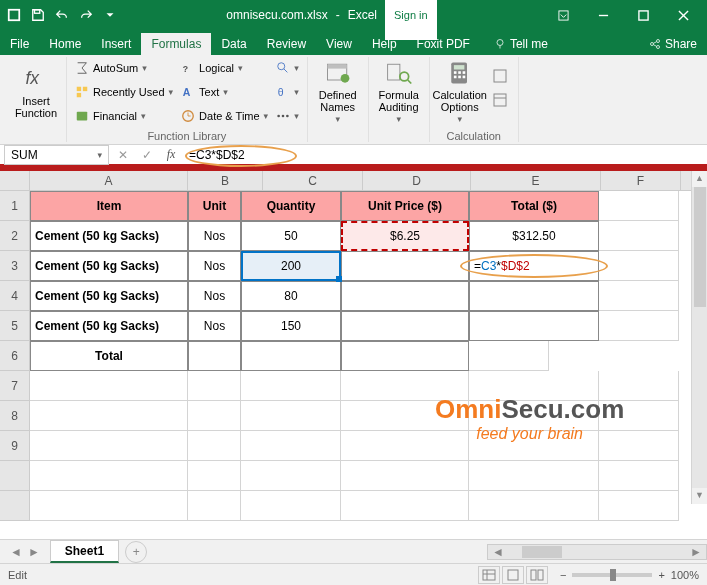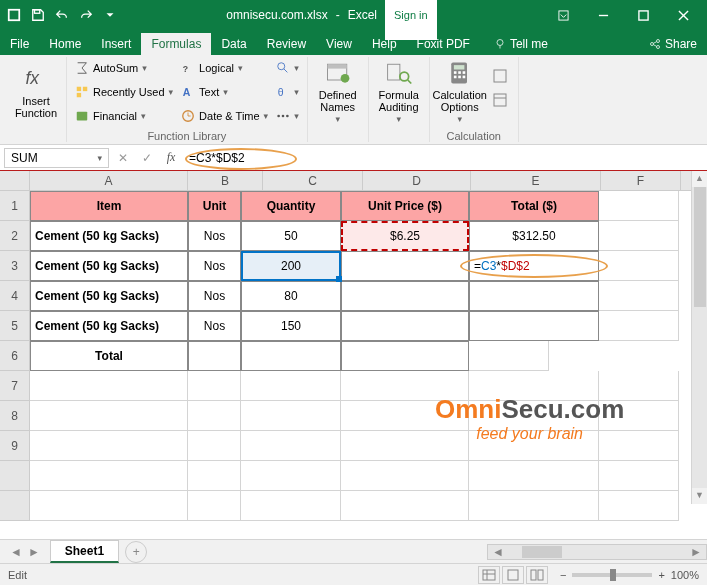--- a/index.html
+++ b/index.html
@@ -25,21 +25,21 @@
 .grp-label{text-align:center;font-size:11px;color:#666;padding-top:2px}
 .bigbtn{display:flex;flex-direction:column;align-items:center;justify-content:center;width:48px;height:70px;gap:2px;text-align:center;line-height:1.1}
 .bigbtn svg{width:28px;height:28px}
 .stack{display:flex;flex-direction:column;gap:2px}
 .smlbtn{display:flex;align-items:center;gap:4px;padding:1px 2px;height:22px;white-space:nowrap}
 .smlbtn svg{width:14px;height:14px}
 .dd{font-size:9px;color:#666}
 .iconrow{display:flex;gap:2px}
 .iconrow div{width:24px;height:22px;display:flex;align-items:center;justify-content:center}
 .iconrow svg{width:16px;height:16px}
-.fbar{height:26px;background:#fff;border-bottom:1px solid #b91c1c;display:flex;align-items:center;font-size:12px}
+.fbar{height:26px;background:#fff;border-bottom:7px solid #b91c1c;display:flex;align-items:center;font-size:12px}
 .namebox{width:105px;border:1px solid #ccc;padding:2px 6px;margin:2px 2px 2px 4px;height:20px;display:flex;align-items:center;justify-content:space-between}
 .fbar-ico{width:24px;text-align:center;color:#999}
 .fbar-ico.fx{font-style:italic;font-family:serif;color:#555}
 .formula-input{flex:1;padding:2px 6px;position:relative}
 .circle1{position:absolute;border:2px solid #e8a04c;border-radius:50%;width:112px;height:22px;left:2px;top:-1px;pointer-events:none}
 .grid{position:relative}
 .colhead{display:flex;height:20px;background:#e6e6e6;border-bottom:1px solid #ccc}
 .corner{width:30px;background:#e6e6e6;border-right:1px solid #ccc}
 .ch{flex:0 0 auto;border-right:1px solid #ccc;text-align:center;font-size:12px;color:#555;line-height:20px}
 .ch.hA{width:158px}.ch.hB{width:75px}.ch.hC{width:100px}.ch.hD{width:108px}.ch.hE{width:130px}.ch.hF{width:80px}

